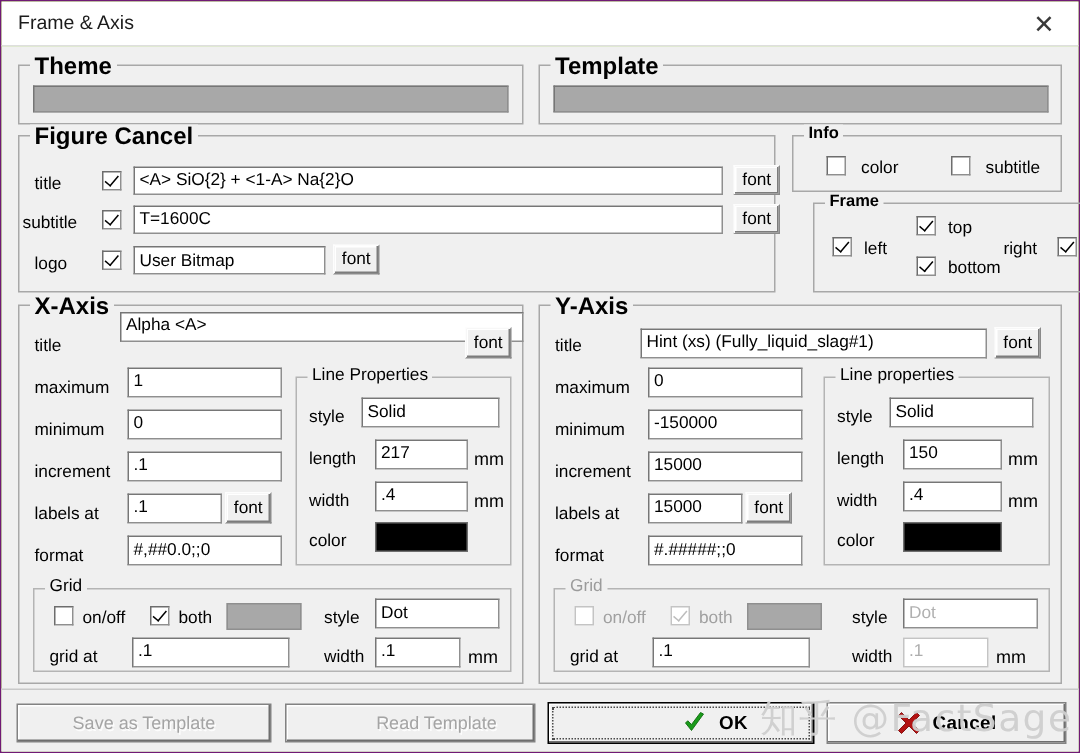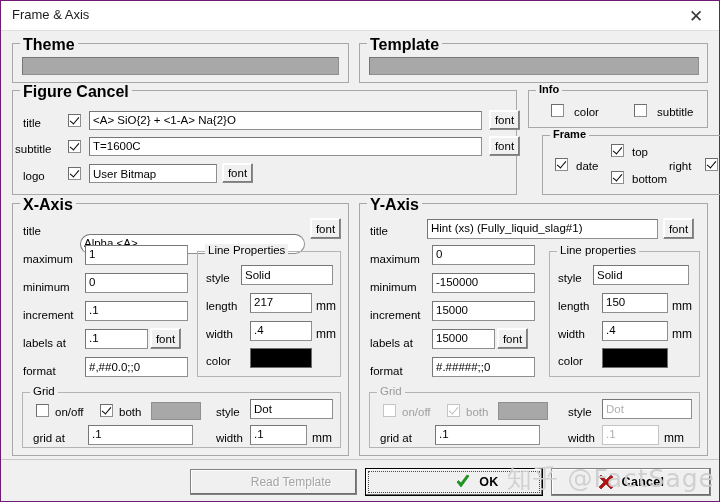--- a/index.html
+++ b/index.html
@@ -233,34 +233,34 @@
       <span class="lg small">Info</span>
       <span class="chk" style="left:22px; top:13px;"></span>
       <span class="lbl" style="left:45px; top:14px;">color</span>
       <span class="chk" style="left:105px; top:13px;"></span>
       <span class="lbl" style="left:128px; top:14px;">subtitle</span>
     </div>
 
     <div class="grp" style="left:527px; top:104px; width:180px; height:60px;margin-left:14px;">
       <span class="lg small">Frame</span>
       <span class="chk on" style="left:12px; top:22px;"></span>
-      <span class="lbl" style="left:33px; top:23px;">date</span>
+      <span class="lbl" style="left:33px; top:23px;">left</span>
       <span class="chk on" style="left:68px; top:8px;"></span>
       <span class="lbl" style="left:89px; top:9px;">top</span>
       <span class="lbl" style="left:126px; top:23px;">right</span>
       <span class="chk on" style="left:162px; top:22px;"></span>
       <span class="chk on" style="left:68px; top:35px;"></span>
       <span class="lbl" style="left:89px; top:36px;">bottom</span>
     </div>
 
     <div class="grp" style="left:11px; top:172px; width:337px; height:253px;">
       <span class="lg">X-Axis</span>
 
       <span class="lbl" style="left:10px; top:20px;">title</span>
-      <div class="tf" style="left:67px; top:30px; width:225px; height:20px;border-radius:10px;">Alpha &lt;A&gt;</div>
+      <div class="tf" style="left:67px; top:4px; width:269px; height:20px;">Alpha &lt;A&gt;</div>
       <div class="btn" style="left:297px; top:14px; width:31px; height:21px;">font</div>
 
       <span class="lbl" style="left:10px; top:48px;">maximum</span>
       <div class="tf" style="left:72px; top:41px; width:103px; height:20px;">1</div>
 
       <span class="lbl" style="left:10px; top:76px;">minimum</span>
       <div class="tf" style="left:72px; top:69px; width:103px; height:20px;">0</div>
 
       <span class="lbl" style="left:10px; top:104px;">increment</span>
       <div class="tf" style="left:72px; top:97px; width:103px; height:20px;">.1</div>
@@ -363,20 +363,21 @@
 
         <span class="lbl" style="left:10px; top:38px;">grid at</span>
         <div class="tf" style="left:65px; top:32px; width:105px; height:20px;">.1</div>
         <span class="lbl" style="left:198px; top:38px;">width</span>
         <div class="tf dim" style="left:232px; top:32px; width:57px; height:20px;">.1</div>
         <span class="unitmm" style="left:294px; top:38px;">mm</span>
       </div>
     </div>
 
     <div id="bottombar">
+      <div class="bigbtn dis" style="left:10px; top:9px; width:170px; height:26px;">Save as Template</div>
       <div class="bigbtn dis" style="left:189px; top:9px; width:167px; height:26px;padding-left:35px;">Read Template</div>
 
       <div class="bigbtn focus" style="left:364px; top:8px; width:178px; height:28px;">
         <span class="inner"></span>
         <span class="ico">
           <svg width="16" height="16" viewBox="0 0 16 16">
             <path d="M2 8 L6 13 L14 2 L12 1 L6 9 L3.5 6.5 Z" fill="#1a9b1a" stroke="#0d6b0d" stroke-width="0.6"></path>
           </svg>
         </span>
         <span class="txt">OK</span>

